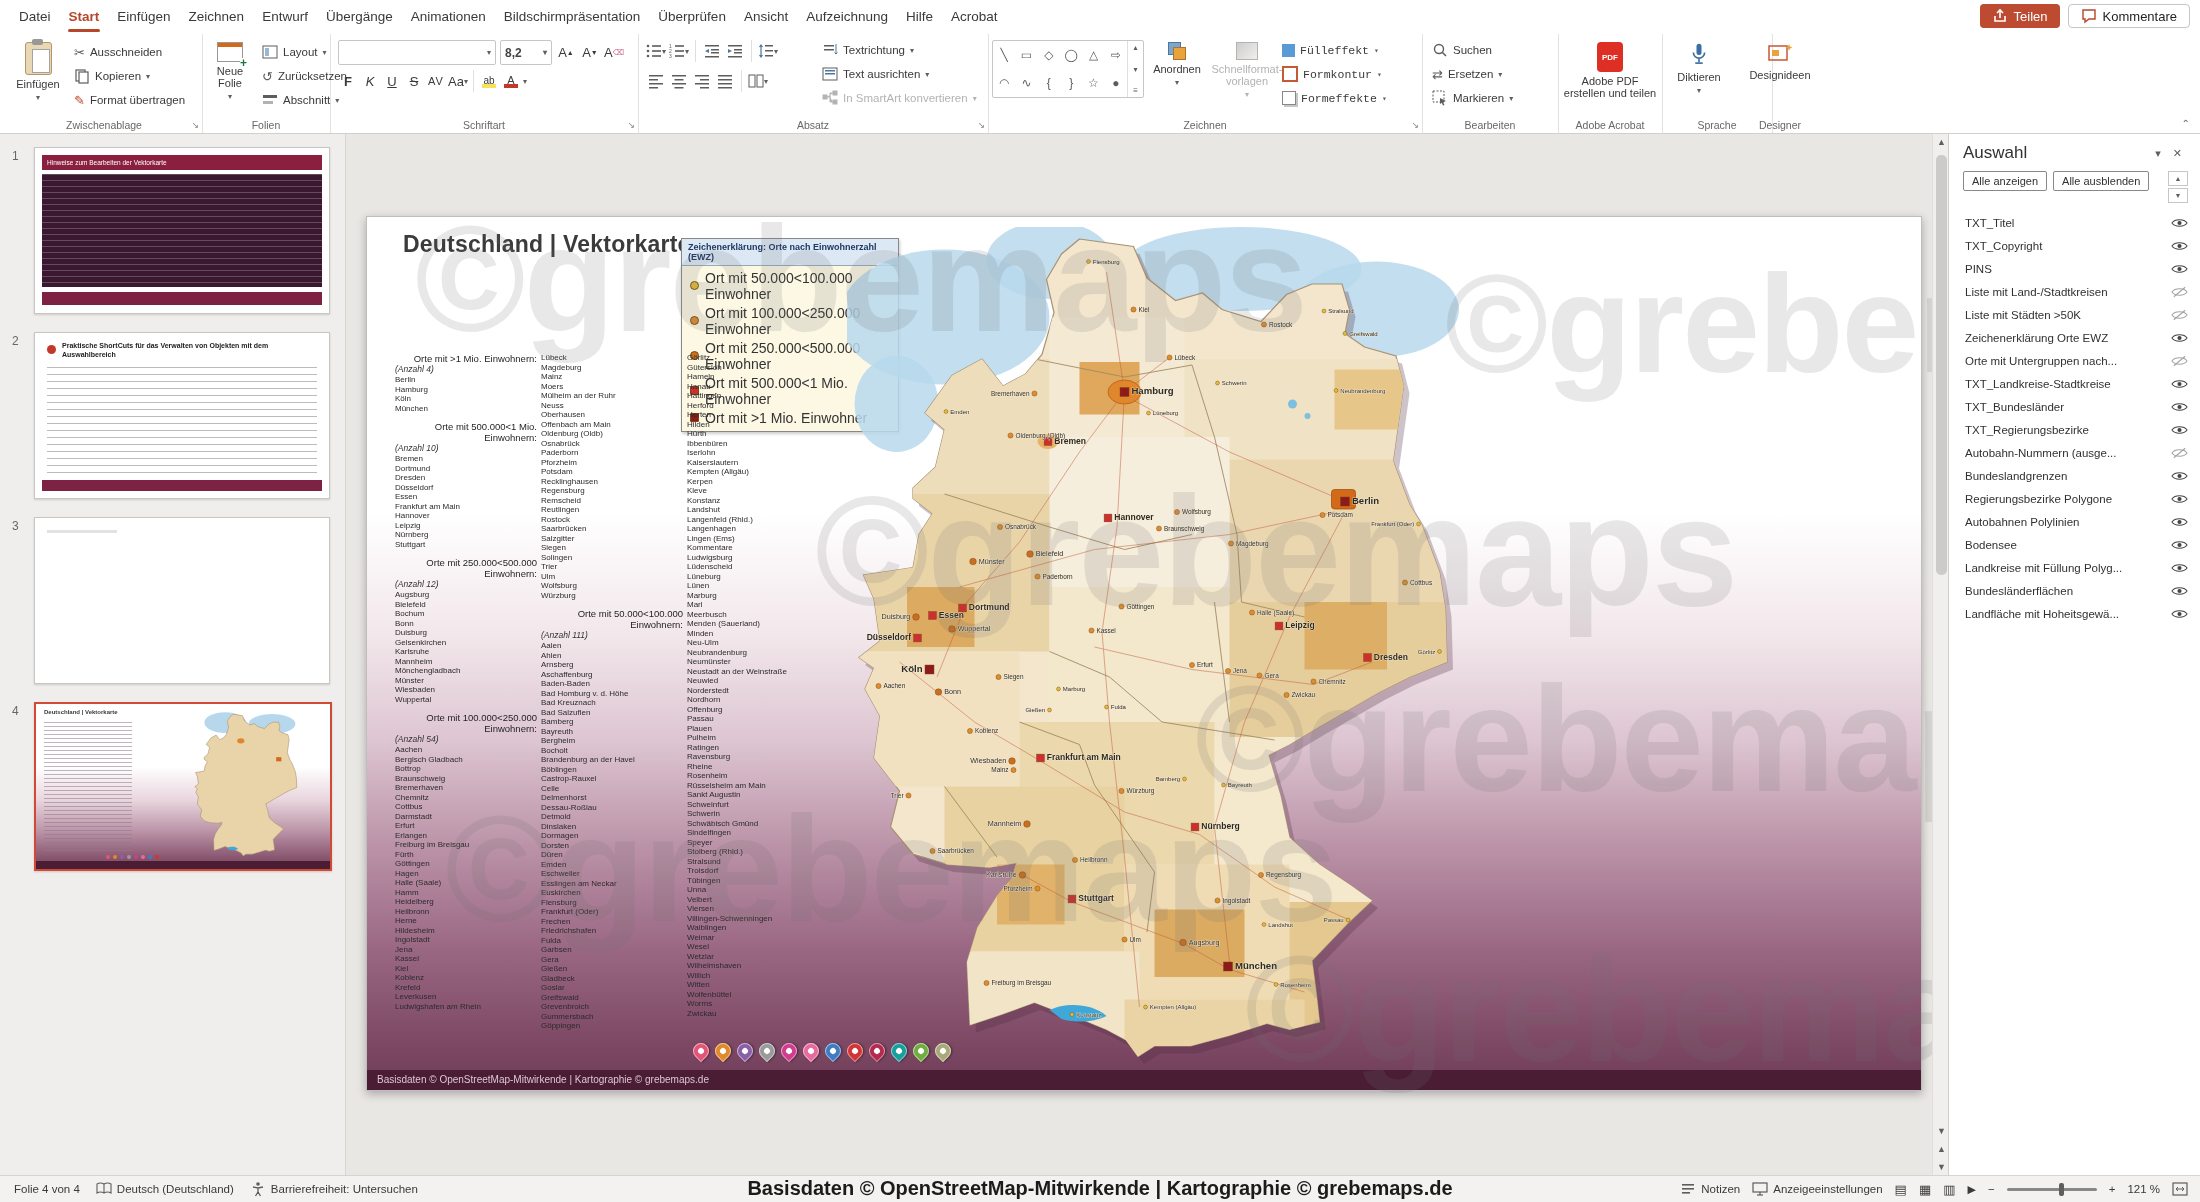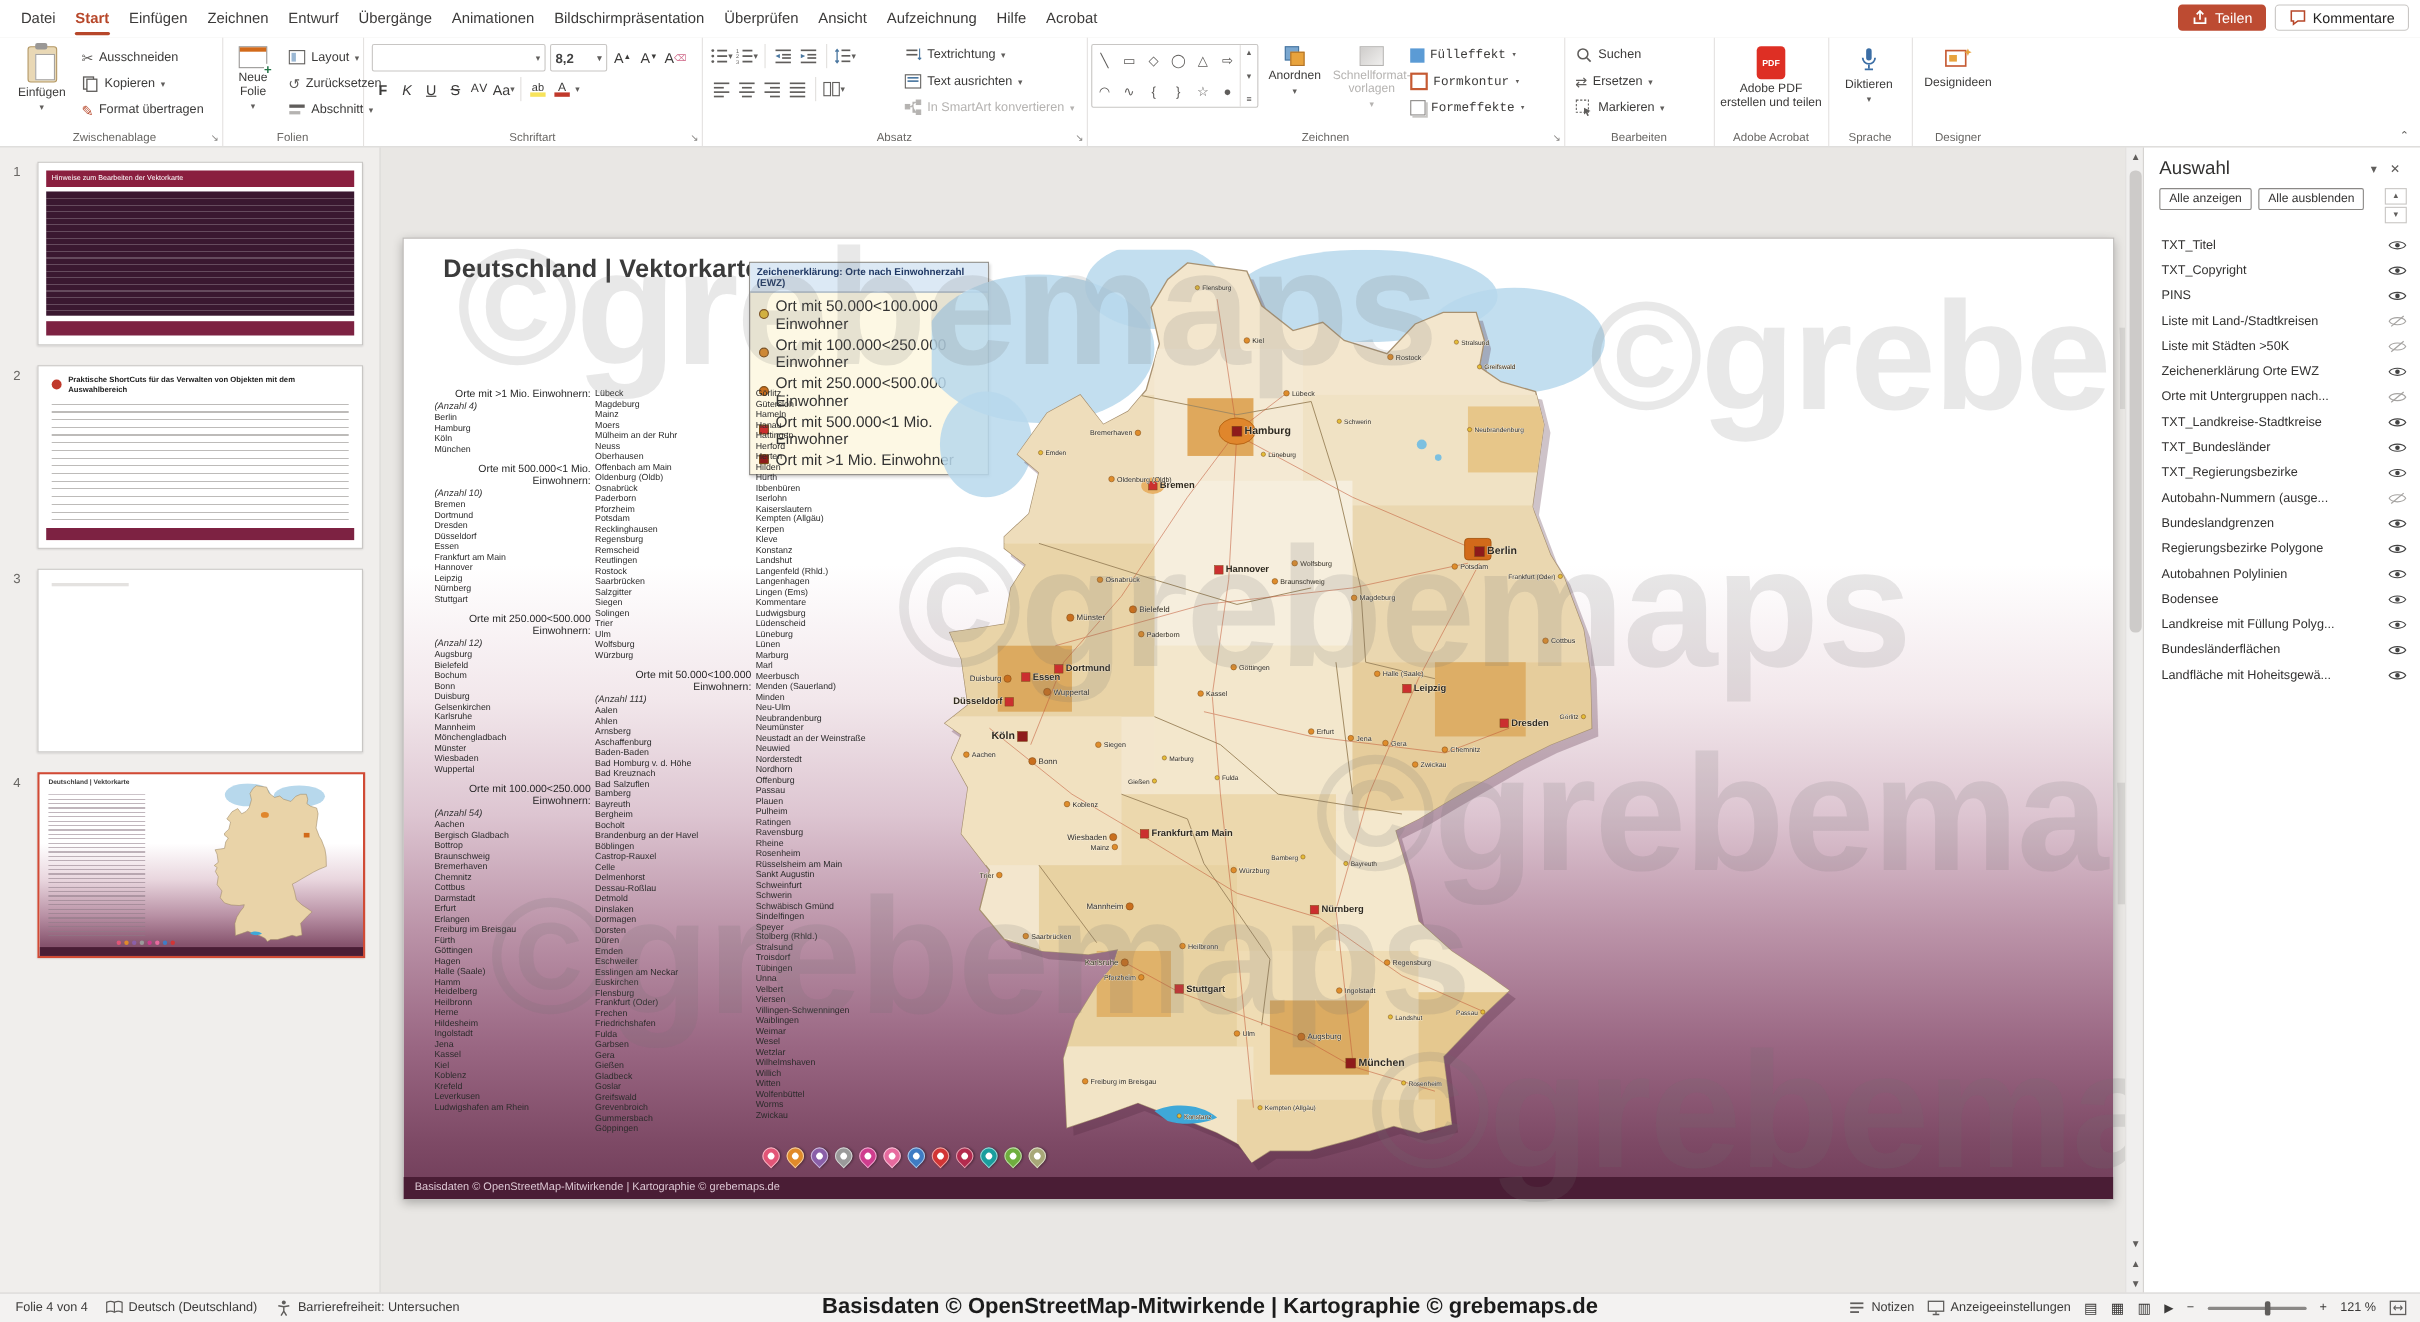--- a/index.html
+++ b/index.html
@@ -479,21 +479,21 @@
   </div>
 
   <div class="rgroup" style="left:1558px;width:104px;">
     <div class="rbig" style="left:4px;width:96px;">
       <span class="icon-pdf">PDF</span>
       <span class="lbl">Adobe PDF erstellen und teilen</span>
     </div>
     <div class="rgroup-label">Adobe Acrobat</div>
   </div>
 
-  <div class="rgroup" style="left:1662px;width:76px;">
+  <div class="rgroup" style="left:1662px;width:76px;padding-left:34px;">
     <div class="rbig" style="left:6px;width:62px;">
       <svg width="20" height="26" viewBox="0 0 16 20">
           <rect x="6" y="1" width="4" height="9" rx="2" fill="#3b6ea5"></rect>
           <path d="M3.5 8 a4.5 4.5 0 0 0 9 0" fill="none" stroke="#3b6ea5" stroke-width="1.3"></path>
           <line x1="8" y1="13" x2="8" y2="16" stroke="#3b6ea5" stroke-width="1.3"></line>
           <line x1="5" y1="16.5" x2="11" y2="16.5" stroke="#3b6ea5" stroke-width="1.3"></line>
         </svg>
       <span class="lbl">Diktieren</span>
         <span class="chev">▾</span>
     </div>

